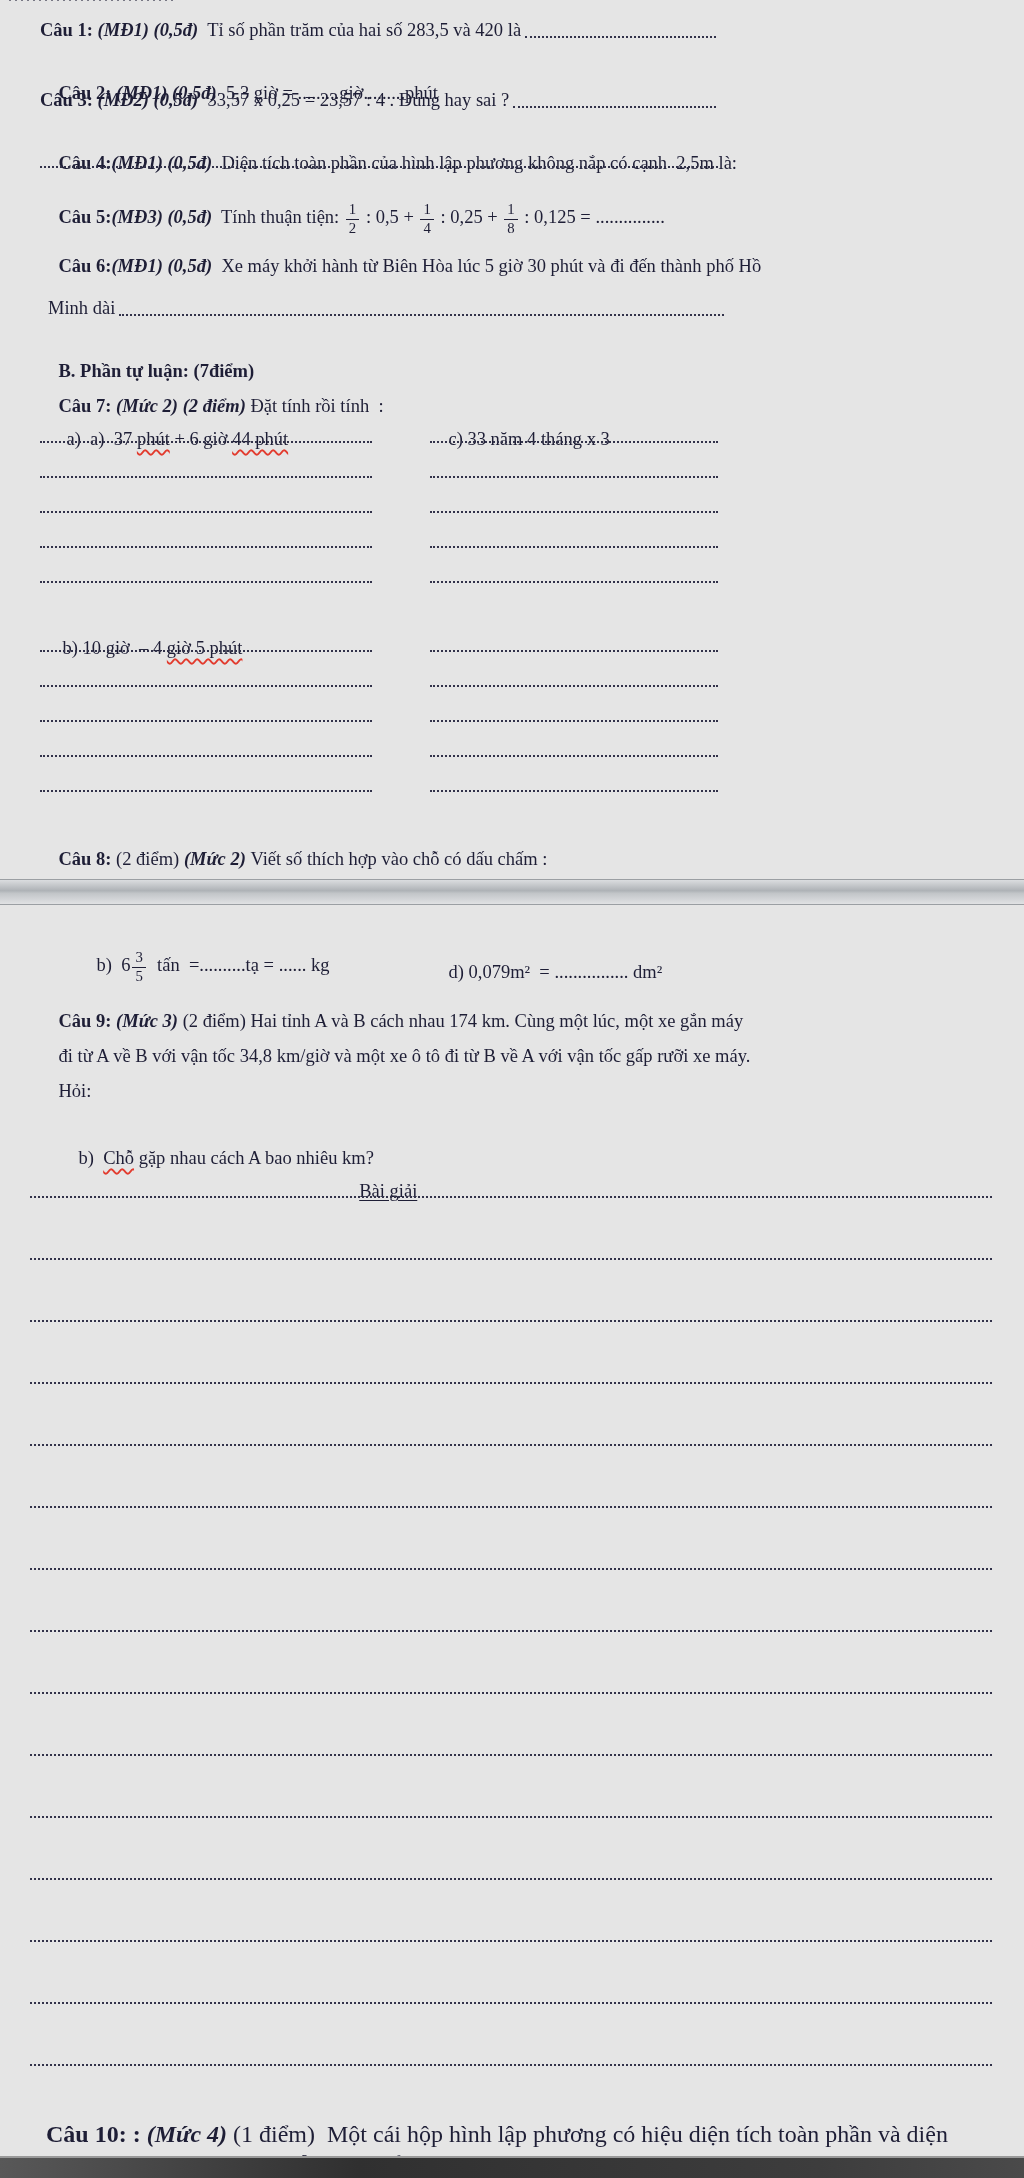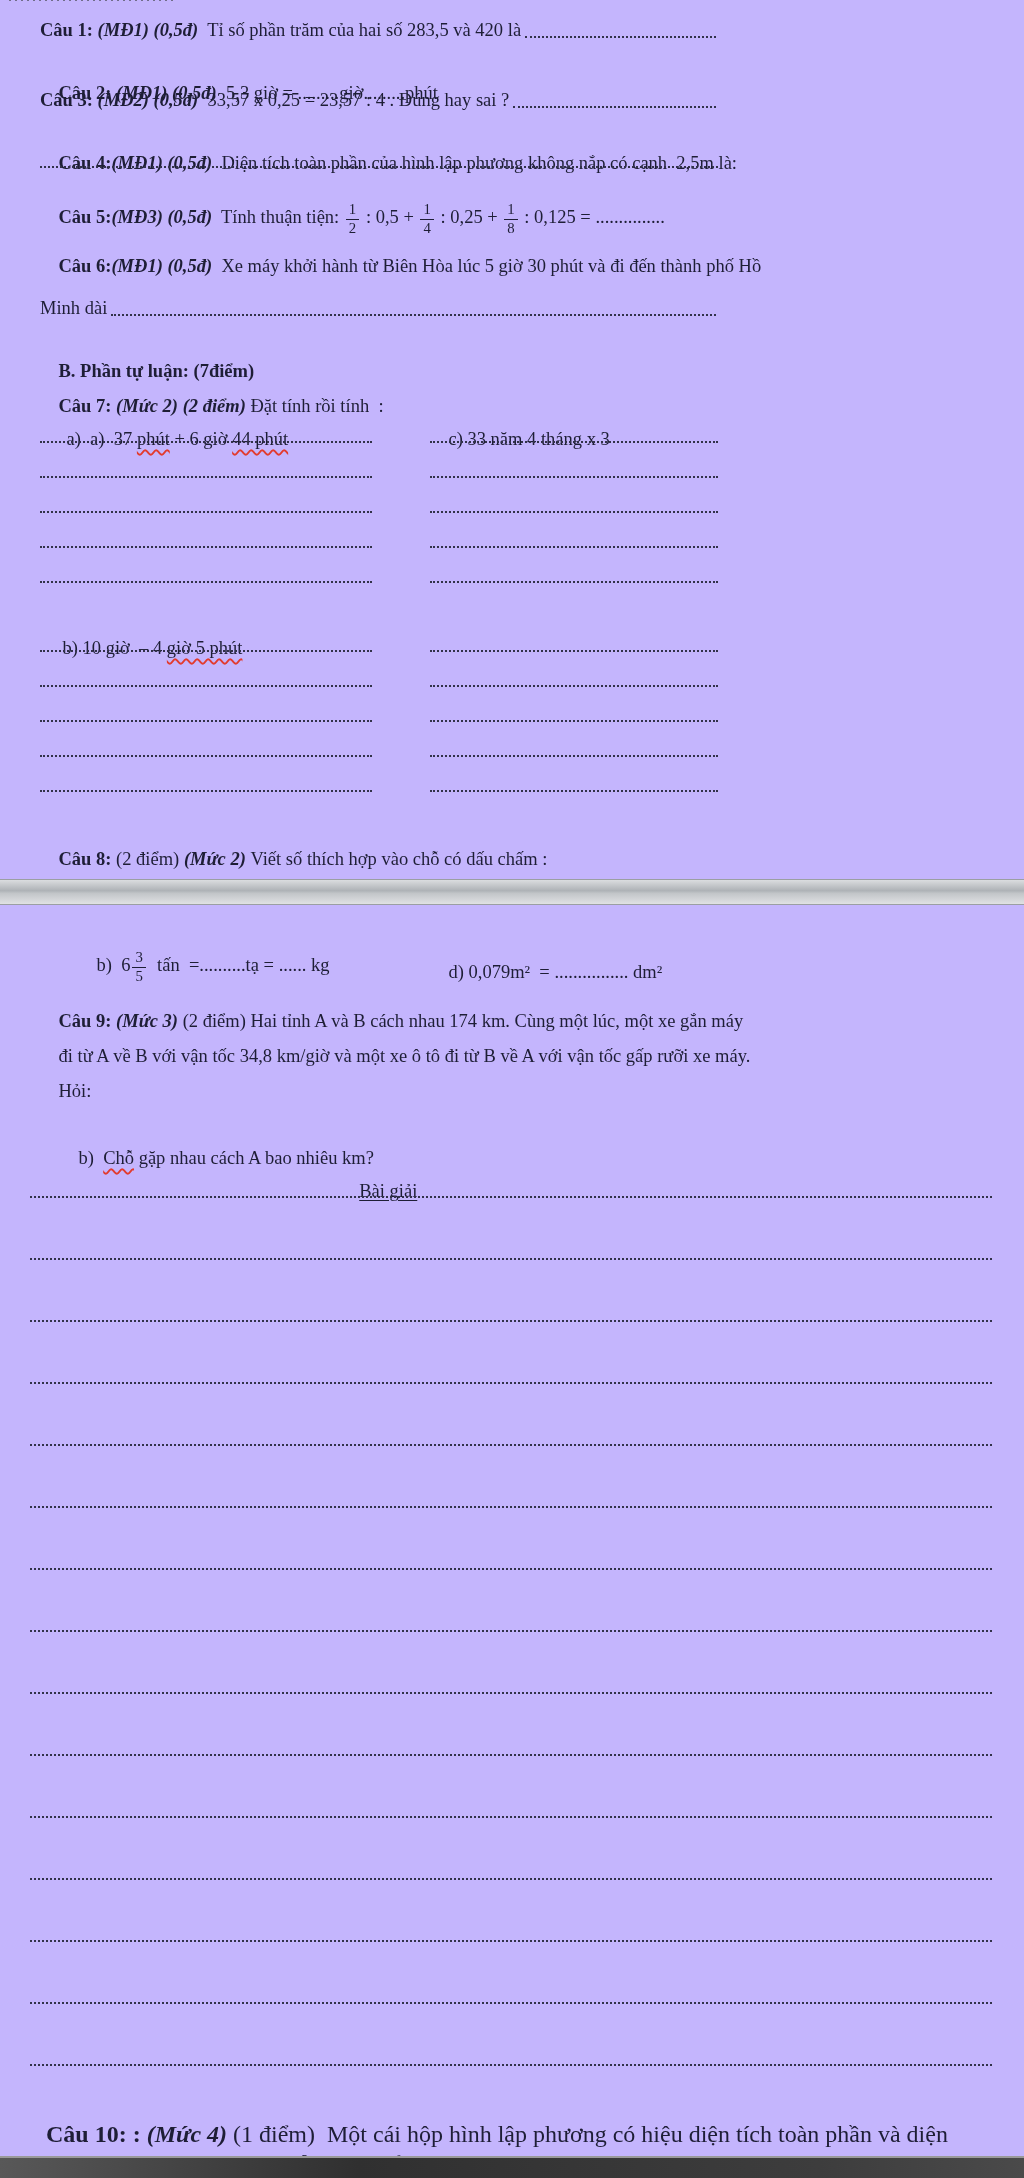--- a/index.html
+++ b/index.html
@@ -1,16 +1,16 @@
 <!DOCTYPE html>
 <html><head>
 <meta charset="utf-8">
 <style>
   html,body{margin:0;padding:0;background:#ffffff;}
-  .doc{position:relative;width:1024px;height:2178px;background:#c4b5fd;overflow:hidden;
+  .doc{position:relative;width:1024px;height:2178px;background:#e5e5e5;overflow:hidden;
        font-family:"Liberation Serif","DejaVu Serif",serif;color:#1e1e36;}
   .t{position:absolute;margin:0;white-space:pre;font-size:18.5px;line-height:28px;color:#1e1e36;}
   .fx{display:flex;align-items:baseline;}
   .lead{flex:1 1 auto;align-self:flex-end;height:0;border-bottom:2px dotted #32324a;margin:0 2px 6px 4px;}
   .dr{position:absolute;height:0;border-bottom:2px dotted #32324a;}
   .b{font-weight:700;}
   .bi{font-weight:700;font-style:italic;}
   .sq{text-decoration:underline;text-decoration-style:wavy;text-decoration-color:#e23b2e;
       text-decoration-thickness:1.5px;text-underline-offset:4px;}
   .u{text-decoration:underline;text-underline-offset:3px;}
@@ -52,21 +52,21 @@
   </p>
   <div class="dr" style="top:166px;left:40px;width:678px;"></div>
 
   <p class="t" style="top:174px;left:40px;">
     <span class="b">Câu 5:</span><span class="bi">(MĐ3) (0,5đ) </span><span> Tính thuận tiện: </span><span class="frac"><span class="fn">1</span><span class="fd">2</span></span><span> : 0,5 + </span><span class="frac"><span class="fn">1</span><span class="fd">4</span></span><span> : 0,25 + </span><span class="frac"><span class="fn">1</span><span class="fd">8</span></span><span> : 0,125 = ...............</span>
   </p>
 
   <p class="t" style="top:224px;left:40px;">
     <span class="b">Câu 6:</span><span class="bi">(MĐ1) (0,5đ) </span><span> Xe máy khởi hành từ Biên Hòa lúc 5 giờ 30 phút và đi đến thành phố Hồ</span>
   </p>
-  <p class="t fx" style="top:294px;left:40px;width:678px;justify-content:center;">
+  <p class="t fx" style="top:294px;left:48px;width:678px;justify-content:center;">
     <span>Minh dài</span><span class="lead"></span>
   </p>
 
   <p class="t" style="top:329px;left:40px;">
     <span class="b">B. Phần tự luận: (7điểm)</span>
   </p>
 
   <p class="t" style="top:364px;left:40px;">
     <span class="b">Câu 7: </span><span class="bi">(Mức 2) (2 điểm) </span><span>Đặt tính rồi tính  :</span>
   </p>

